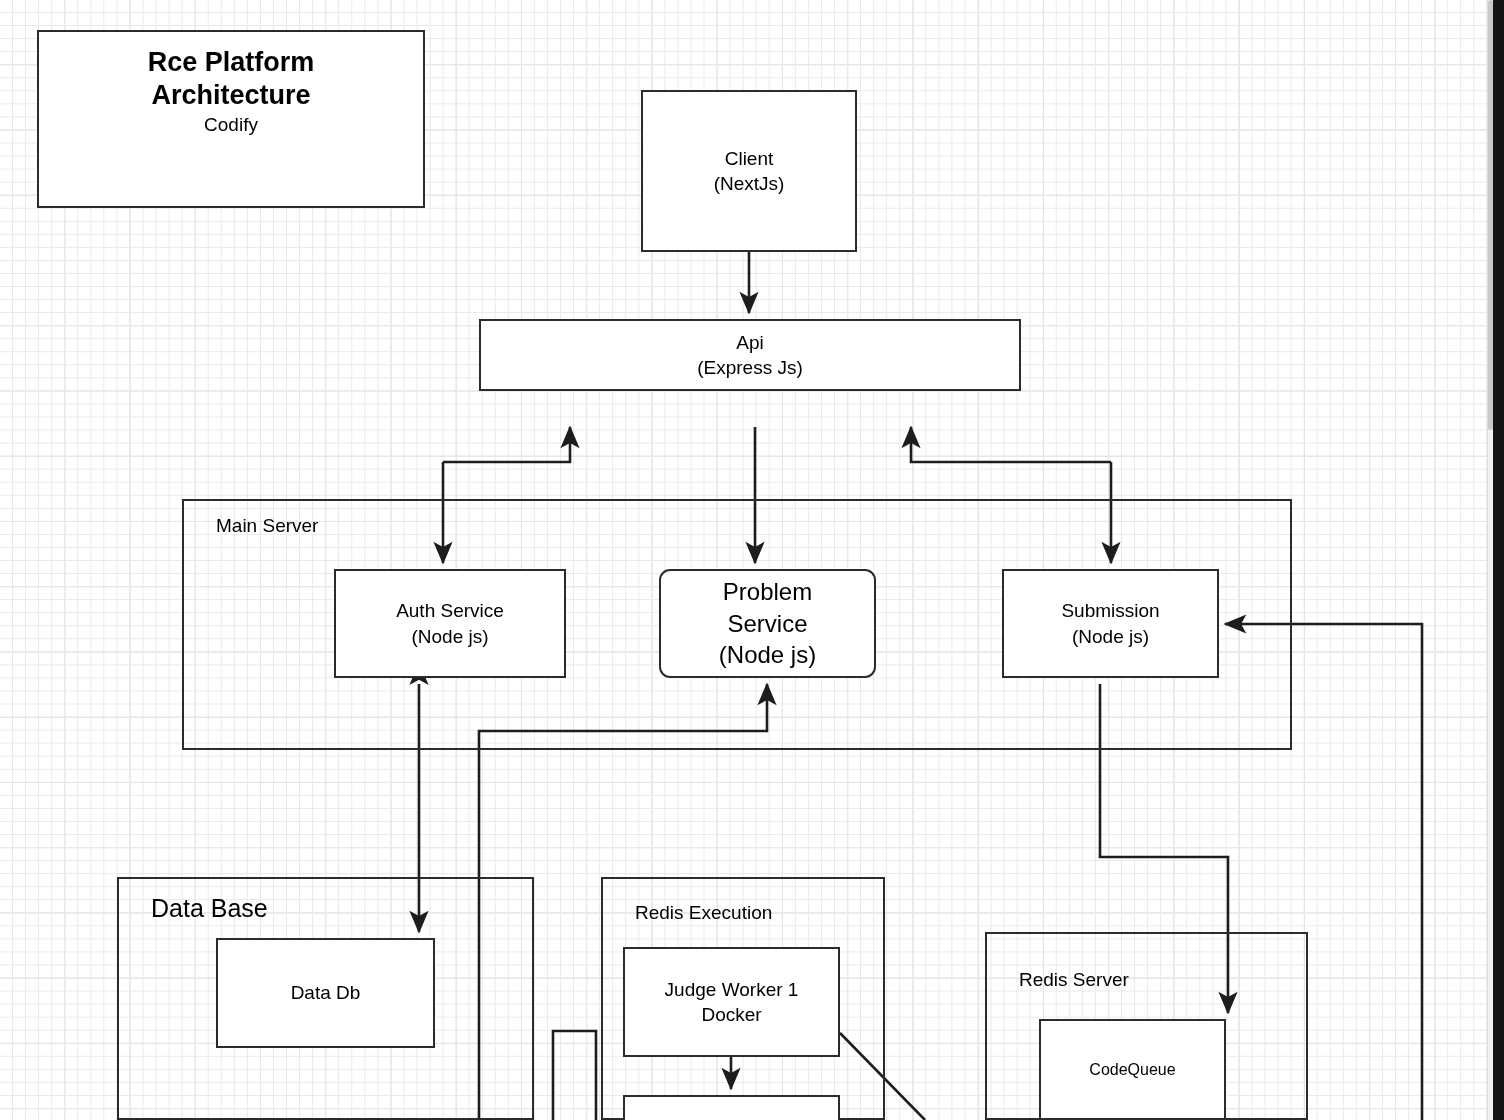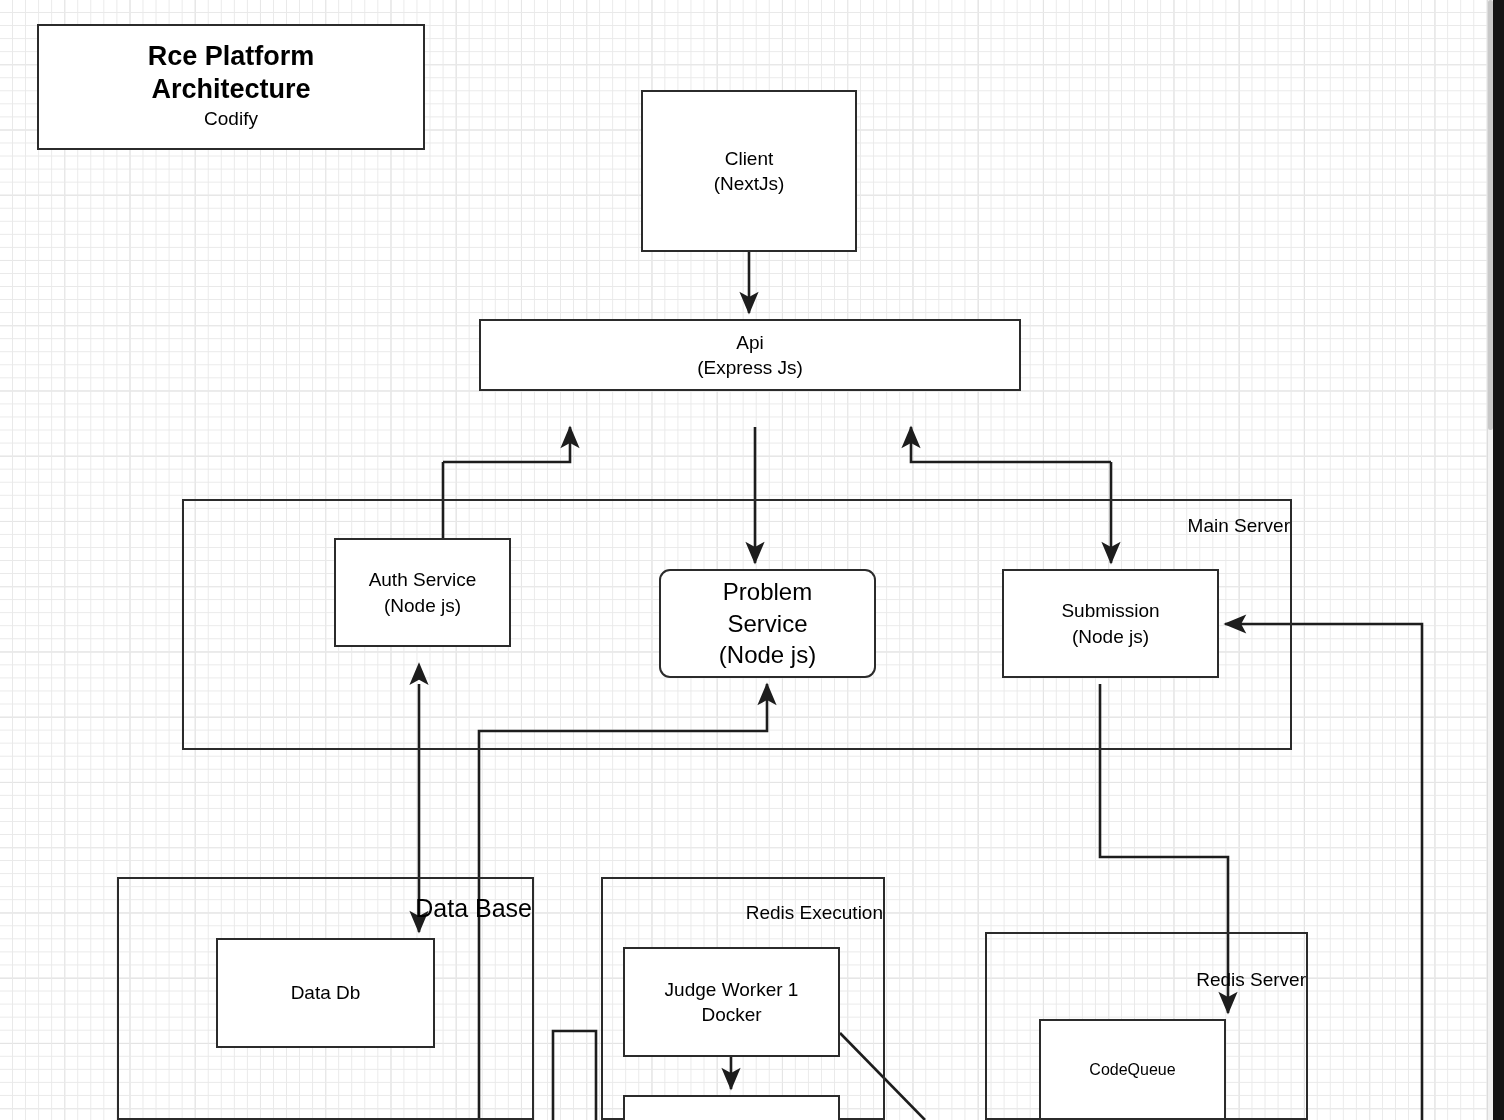--- a/index.html
+++ b/index.html
@@ -81,23 +81,24 @@
   }
   .group {
     position: absolute;
     box-sizing: border-box;
     background: transparent;
     border: 2px solid #2b2b2b;
   }
   .group-label {
     position: absolute;
     left: 0; right: 0;
-    text-align: right;
+    text-align: left;
     color: #000000;
     white-space: pre-line;
+    padding-left: 32px;
   }
   .title-card {
     flex-direction: column;
     justify-content: flex-start;
     padding-top: 14px;
   }
   .title-main {
     font-size: 27px;
     font-weight: bold;
     line-height: 1.22;
@@ -164,33 +165,33 @@
     </div>
 
     <div class="group" style="left:601px; top:877px; width:284px; height:243px;">
       <div class="group-label" style="top:23px; font-size:19px;">Redis Execution</div>
     </div>
 
     <div class="group" style="left:985px; top:932px; width:323px; height:188px;">
       <div class="group-label" style="top:35px; font-size:19px;">Redis Server</div>
     </div>
 
-    <div class="node title-card" style="left:37px; top:24px; width:388px; height:126px;">
+    <div class="node title-card" style="left:37px; top:30px; width:388px; height:178px;">
       <div class="title-main">Rce Platform
 Architecture</div>
       <div class="title-sub">Codify</div>
     </div>
 
     <div class="node" style="left:641px; top:90px; width:216px; height:162px; font-size:19px;">Client
 (NextJs)</div>
 
     <div class="node" style="left:479px; top:319px; width:542px; height:72px; font-size:19px;">Api
 (Express Js)</div>
 
-    <div class="node" style="left:334px; top:538px; width:177px; height:109px; font-size:19px;">Auth Service
+    <div class="node" style="left:334px; top:569px; width:232px; height:109px; font-size:19px;">Auth Service
 (Node js)</div>
 
     <div class="node" style="left:659px; top:569px; width:217px; height:109px; font-size:24px;border-radius:11px;">Problem
 Service
 (Node js)</div>
 
     <div class="node" style="left:1002px; top:569px; width:217px; height:109px; font-size:19px;">Submission
 (Node js)</div>
 
     <div class="node" style="left:216px; top:938px; width:219px; height:110px; font-size:19px;">Data Db</div>

